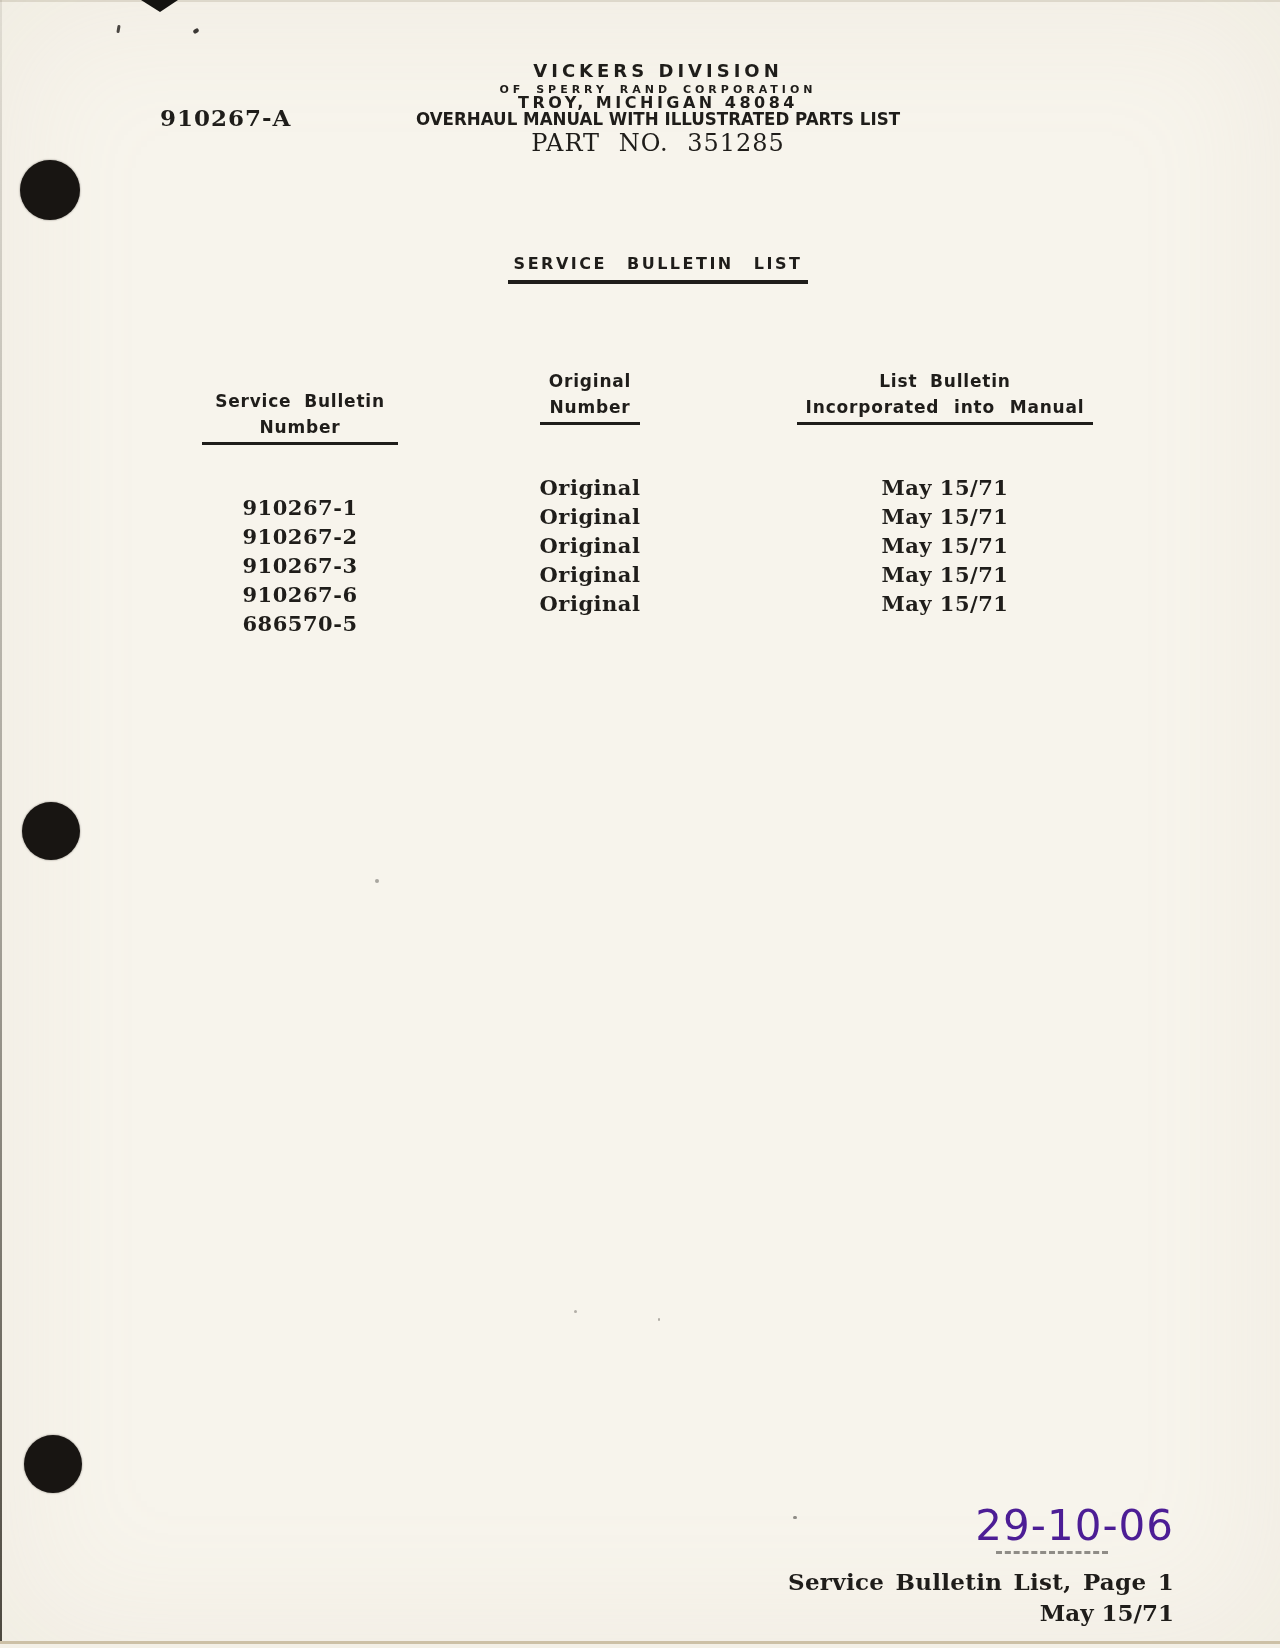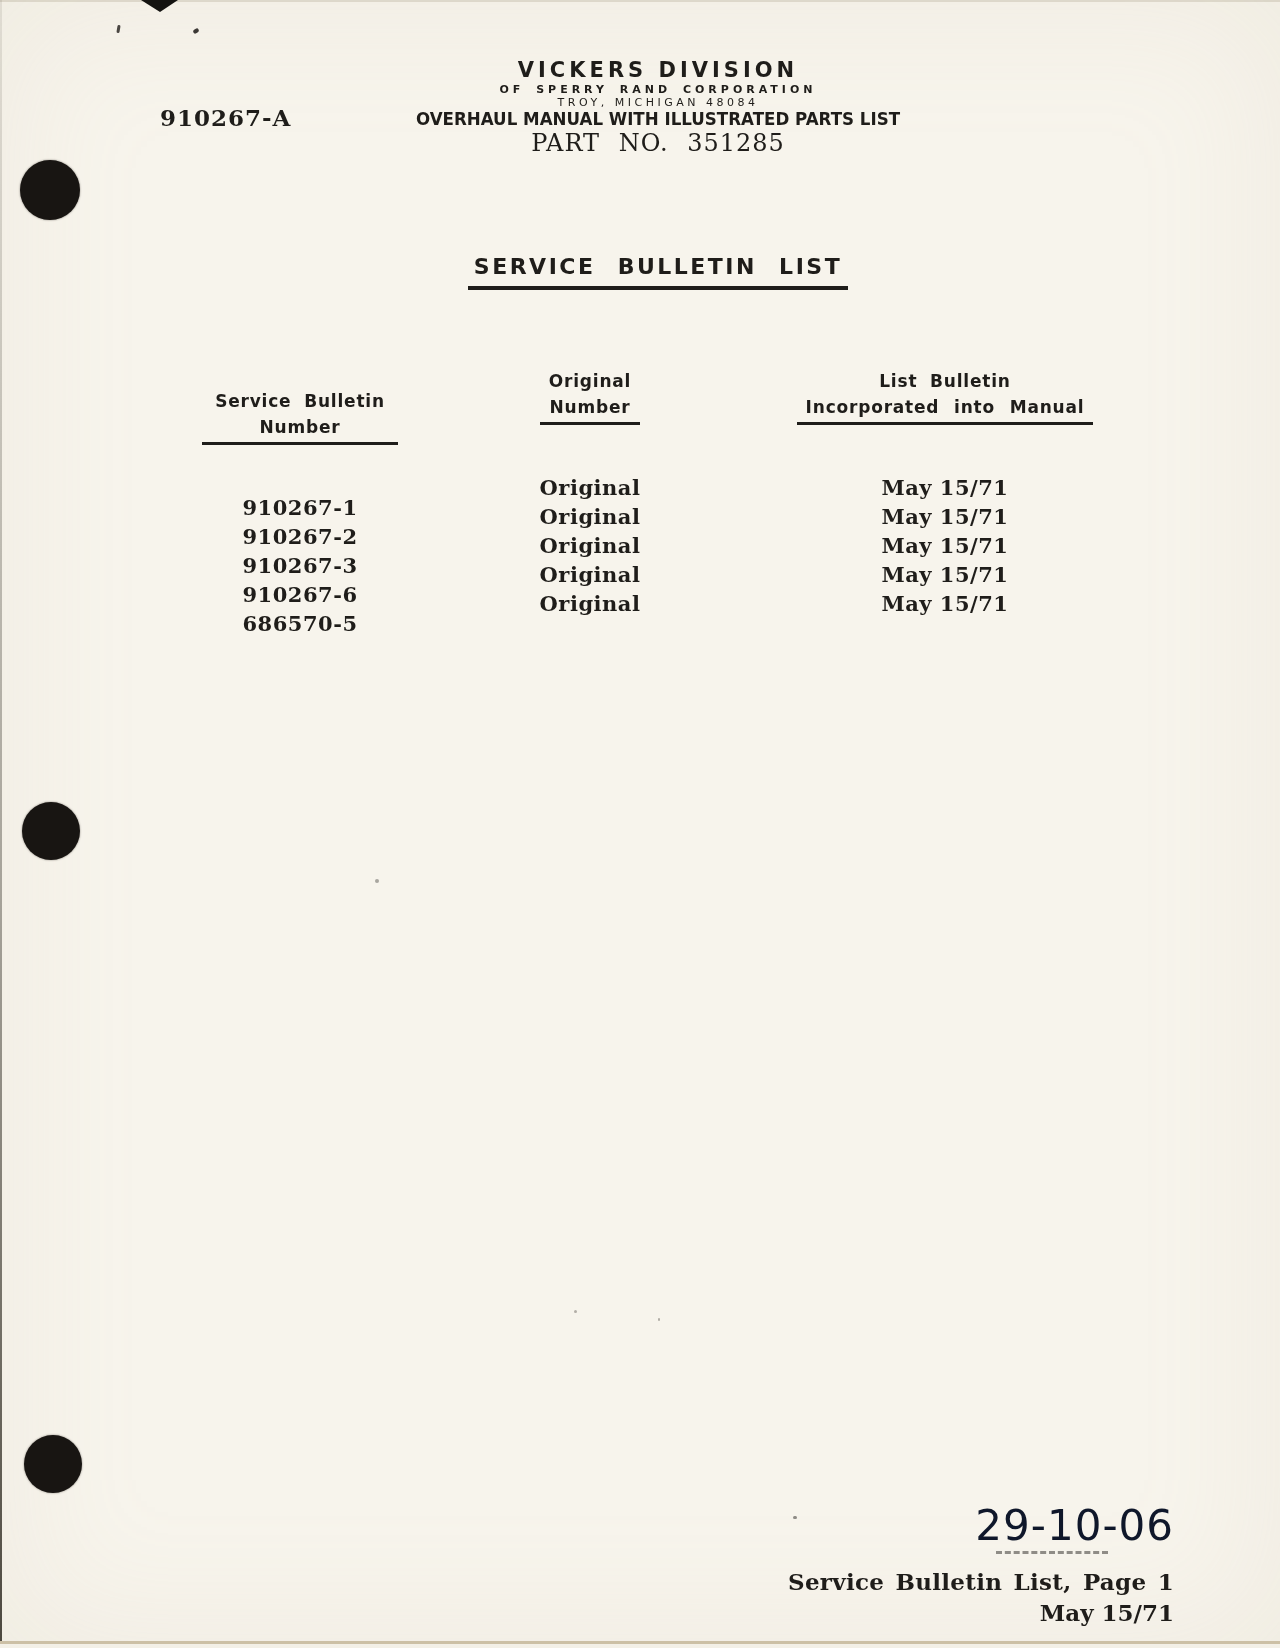--- a/index.html
+++ b/index.html
@@ -29,52 +29,52 @@
   .s6{left:658px;top:1318px;width:2px;height:3px;opacity:.4;}
   .hole{position:absolute;background:#181512;border-radius:50%;box-shadow:0 0 2px rgba(40,35,28,.6);}
   .hole1{left:20px;top:160px;width:60px;height:60px;}
   .hole2{left:22px;top:802px;width:58px;height:58px;}
   .hole3{left:24px;top:1435px;width:58px;height:58px;}
   
   .doc-number{position:absolute;left:160px;top:104px;
     font-size:23px;font-weight:700;letter-spacing:1px;}
   .letterhead{position:absolute;left:398px;top:58px;width:520px;text-align:center;
     font-family:"DejaVu Sans","Liberation Sans",sans-serif;}
-  .lh1{font-size:21px;font-weight:800;letter-spacing:4px;line-height:25px;}
+  .lh1{font-size:18px;font-weight:800;letter-spacing:4px;line-height:25px;}
   .lh2{font-size:11px;font-weight:700;letter-spacing:4px;word-spacing:4px;line-height:13px;}
-  .lh3{font-size:11px;font-weight:400;letter-spacing:3.5px;line-height:13px;}
+  .lh3{font-size:16px;font-weight:700;letter-spacing:3.5px;line-height:13px;}
   .lh4{font-size:17px;font-weight:800;letter-spacing:0;line-height:19px;margin-top:1px;transform:scaleX(.98);}
   .lh5{font-family:"DejaVu Serif","Liberation Serif",serif;
     font-size:24px;font-weight:400;letter-spacing:1px;word-spacing:10px;line-height:28px;margin-top:0;}
   
   .title-wrap{position:absolute;left:398px;top:254px;width:520px;text-align:center;}
   .page-title{display:inline-block;
     font-family:"DejaVu Sans","Liberation Sans",sans-serif;
-    font-size:22px;font-weight:800;letter-spacing:2.5px;word-spacing:12px;
+    font-size:16px;font-weight:800;letter-spacing:2.5px;word-spacing:12px;
     padding:0 6px 7px 6px;border-bottom:4px solid #1f1d1a;}
   
   .sb-table{position:absolute;left:150px;top:368px;width:950px;}
   .thead{position:relative;height:57px;
     font-family:"DejaVu Sans","Liberation Sans",sans-serif;font-weight:700;font-size:17px;}
   .th{position:absolute;top:0;text-align:center;line-height:26px;letter-spacing:.8px;word-spacing:6px;}
   .th3 .l2{word-spacing:8px;}
   .c1{left:0;width:300px;margin-top:20px;}
   .c2{left:315px;width:250px;}
   .c3{left:640px;width:310px;}
   .rule{margin:2px auto 0 auto;height:0;border-top:3px solid #1f1d1a;}
   .rule1{width:196px;}
   .rule2{width:100px;}
   .rule3{width:296px;}
   .tbody{margin-top:32px;}
   .trow{position:relative;height:29px;font-size:21px;font-weight:700;line-height:29px;}
   .td{position:absolute;top:16px;text-align:center;letter-spacing:.5px;}
   
   .footer{position:absolute;right:106px;top:1503px;text-align:right;}
   .ata-code{font-family:"DejaVu Sans","Liberation Sans",sans-serif;
-    font-size:42px;font-weight:400;letter-spacing:1px;line-height:46px;color:#0f172a;}
+    font-size:42px;font-weight:400;letter-spacing:1px;line-height:46px;color:#4c1d95;}
   .dash-artifact{height:0;border-top:3px dashed rgba(40,38,34,.5);
     width:112px;margin:2px 66px 0 auto;}
   .footer-label{font-size:23px;font-weight:700;letter-spacing:.3px;word-spacing:3px;line-height:29px;margin-top:13px;}
   .footer-date{font-size:23px;font-weight:700;line-height:29px;margin-top:2px;}
 </style>
 </head>
 <body>
 
 <div class="page">
 

